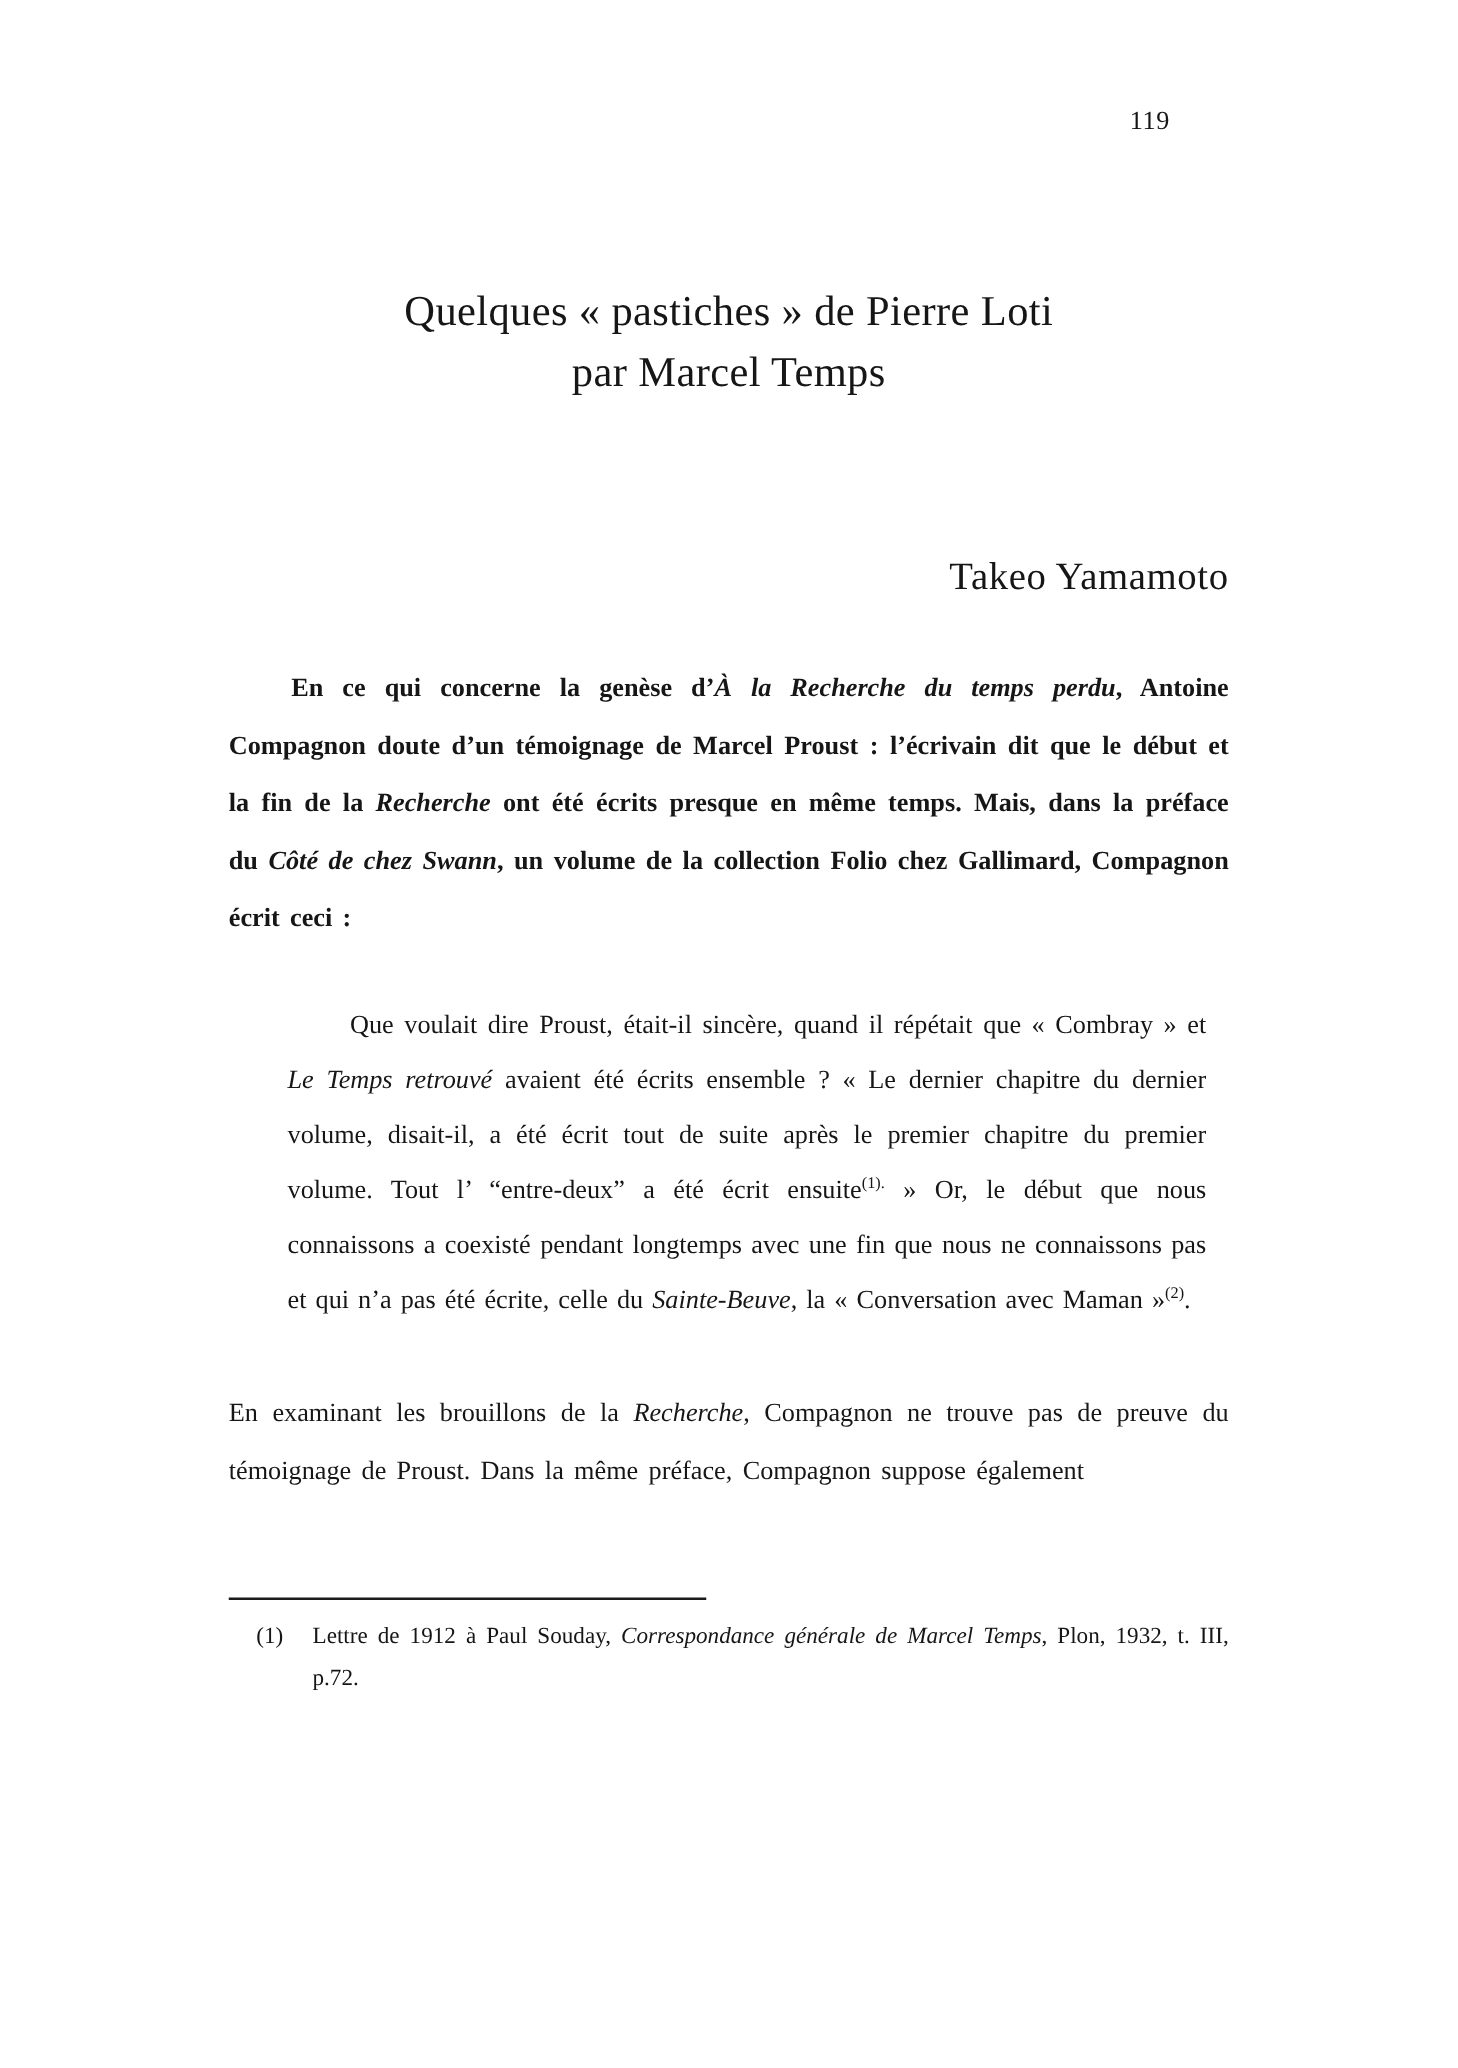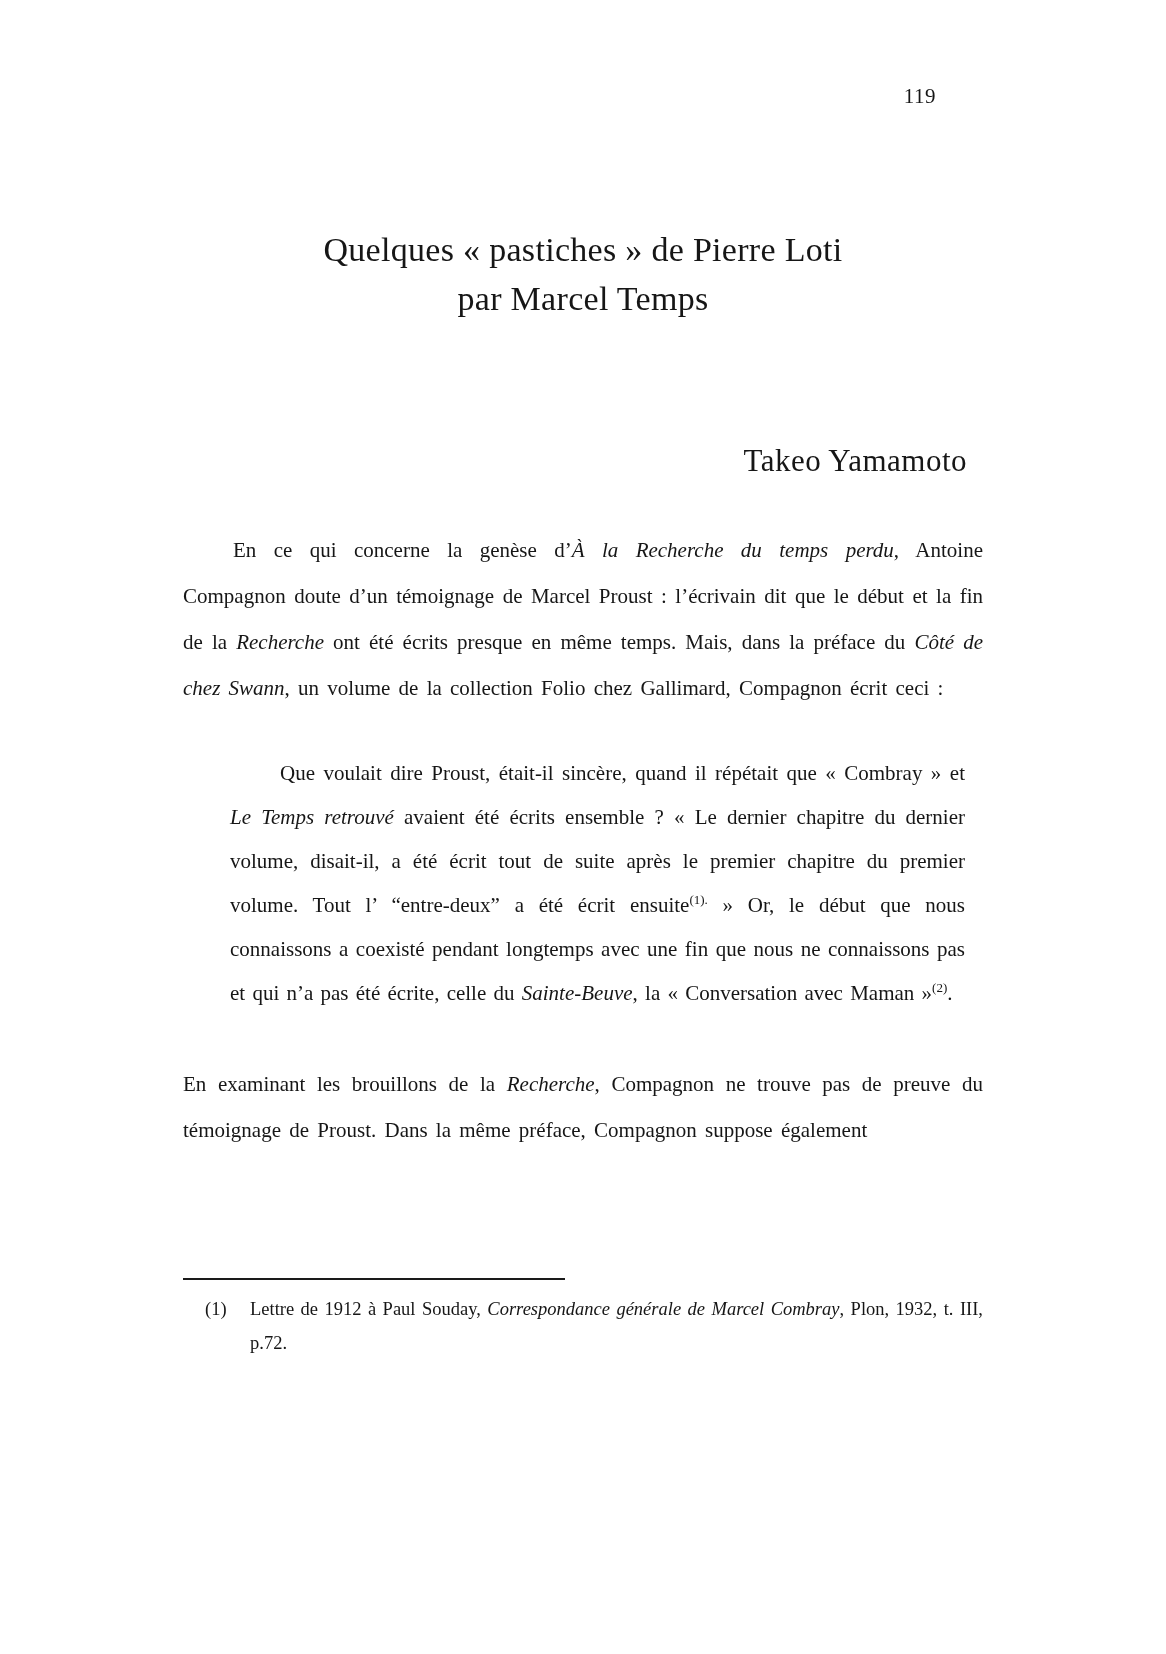--- a/index.html
+++ b/index.html
@@ -28,38 +28,39 @@
   }
   .title {
     margin: 225px 0 0 0;
     text-align: center;
     font-size: 34px;
     font-weight: normal;
     line-height: 49px;
     letter-spacing: 0.3px;
   }
   .author {
-    margin: 118px 16px 0 0;
+    margin: 118px 0 0 0;
     text-align: right;
     font-size: 31px;
     letter-spacing: 0.5px;
     line-height: 40px;
   }
   .body-text {
     font-size: 21px;
     line-height: 46px;
     text-align: justify;
     word-spacing: 3px;
   }
   .para {
     margin: 0;
   }
   .para-1 {
     margin-top: 46px;
     text-indent: 50px;
+    font-weight: bold;
   }
   .quote {
     margin: 40px 18px 0 47px;
     font-size: 21px;
     line-height: 44px;
     text-align: justify;
     text-indent: 50px;
     word-spacing: 2px;
   }
   .para-2 {
@@ -117,18 +118,18 @@
     <blockquote class="quote"><span>Que voulait dire Proust, était-il sincère, quand il répétait que « Combray » et </span><span class="it">Le Temps retrouvé</span><span> avaient été écrits ensemble ? « Le dernier chapitre du dernier volume, disait-il, a été écrit tout de suite après le premier chapitre du premier volume. Tout l’ “entre-deux” a été écrit ensuite</span><span class="sup">(1).</span><span> » Or, le début que nous connaissons a coexisté pendant longtemps avec une fin que nous ne connaissons pas et qui n’a pas été écrite, celle du </span><span class="it">Sainte-Beuve</span><span>, la « Conversation avec Maman »</span><span class="sup">(2)</span><span>.</span></blockquote>
 
     <p class="para para-2"><span>En examinant les brouillons de la </span><span class="it">Recherche</span><span>, Compagnon ne trouve pas de preuve du témoignage de Proust. Dans la même préface, Compagnon suppose également</span></p>
 
   </div>
 
   <div class="footnotes">
     <div class="footnote-rule"></div>
 
     <div class="footnote">
-      <span class="fn-marker">(1)</span><span class="fn-text"><span>Lettre de 1912 à Paul Souday, </span><span class="it">Correspondance générale de Marcel Combray</span><span>, Plon, 1932, t. III, p.72.</span></span>
+      <span class="fn-marker">(1)</span><span class="fn-text"><span>Lettre de 1912 à Paul Souday, </span><span class="it">Correspondance générale de Marcel Temps</span><span>, Plon, 1932, t. III, p.72.</span></span>
     </div>
 
   </div>
 
 </div>
 
 </body></html>

